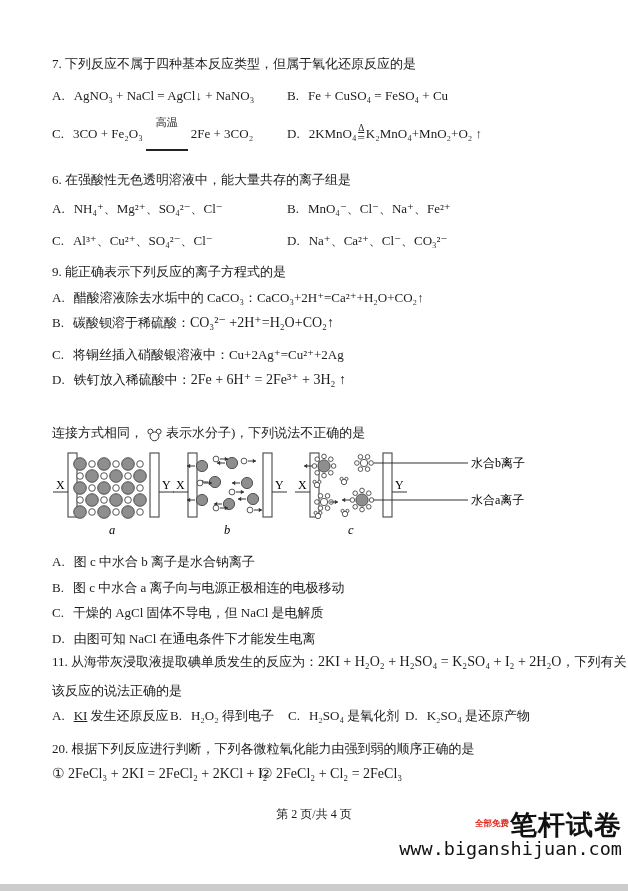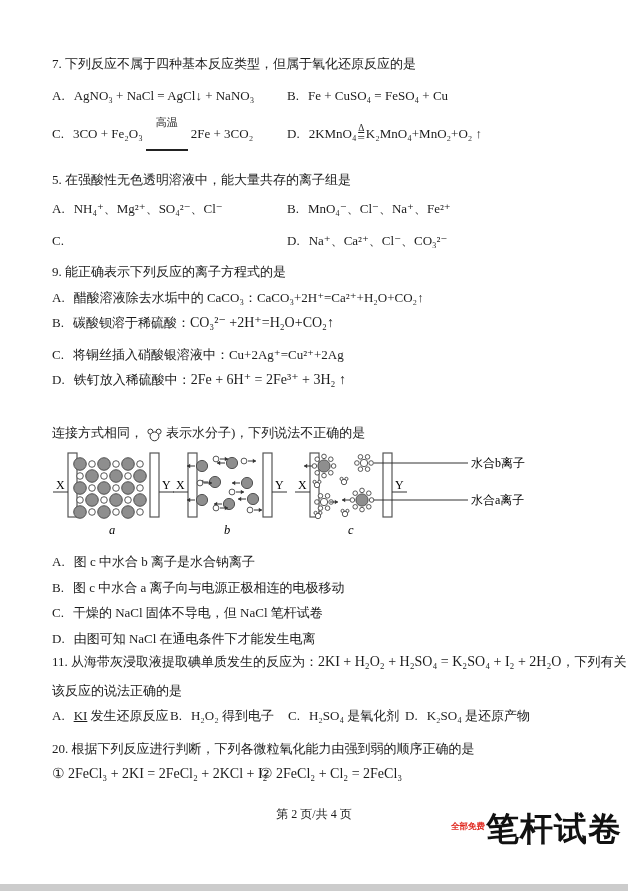--- a/index.html
+++ b/index.html
@@ -21,21 +21,21 @@
   .deq{display:inline-flex;flex-direction:column;align-items:center;margin:0 1px;vertical-align:middle;}
   .deq-top{font-size:9.5px;line-height:9px;text-decoration:underline;}
   .deq-eq{font-size:13px;line-height:10px;}
   .vrow{display:flex;align-items:center;white-space:nowrap;}
   .u{text-decoration:underline;}
   .water-inline{margin:0 3px;position:relative;top:2px;}
   .footer{position:absolute;left:0;right:0;top:806px;text-align:center;font-size:12px;}
   .wm{position:absolute;right:6px;top:812px;text-align:right;line-height:1;}
   .wm-row{display:flex;align-items:center;justify-content:flex-end;}
   .wm-free{color:#e02a20;font-size:8.5px;font-weight:bold;margin:0 1px 4px 0;font-family:"Liberation Sans",sans-serif;}
-  .wm-brand{font-size:33px;font-weight:bold;letter-spacing:1px;font-family:"Liberation Sans",sans-serif;color:#111;}
+  .wm-brand{font-size:27px;font-weight:bold;letter-spacing:1px;font-family:"Liberation Sans",sans-serif;color:#111;}
   .wm-url{font-size:18.5px;font-family:"DejaVu Sans Mono","Liberation Mono",monospace;color:#111;margin-top:1px;}
   .graybar{position:absolute;left:0;right:0;bottom:0;height:7px;background:#cccccc;}
   svg text{font-family:"Liberation Serif","DejaVu Serif",serif;}
   .dlabel{font-style:italic;font-size:12.5px;}
   .xy{font-size:12px;}
   .hyd{font-size:12px;}
 </style>
 </head>
 <body>
 
@@ -68,34 +68,35 @@
         <span>2KMnO₄</span>
         <span class="deq">
           <span class="deq-top">Δ</span>
           <span class="deq-eq">=</span>
         </span>
         <span>K₂MnO₄+MnO₂+O₂ ↑</span>
       </div>
     </div>
   </div>
 
-  <div class="abs t" style="top:171px">5. 在强酸性无色透明溶液中，能大量共存的离子组是</div>
+  <div class="abs t" style="top:171px">6. 在强酸性无色透明溶液中，能大量共存的离子组是</div>
   <div class="abs t row" style="top:200px">
     <div class="opt c1">
       <span class="lbl">A.</span>
       <span>NH₄⁺、Mg²⁺、SO₄²⁻、Cl⁻</span>
     </div>
     <div class="opt">
       <span class="lbl">B.</span>
       <span>MnO₄⁻、Cl⁻、Na⁺、Fe²⁺</span>
     </div>
   </div>
   <div class="abs t row" style="top:232px">
     <div class="opt c1">
       <span class="lbl">C.</span>
+      <span>Al³⁺、Cu²⁺、SO₄²⁻、Cl⁻</span>
     </div>
     <div class="opt">
       <span class="lbl">D.</span>
       <span>Na⁺、Ca²⁺、Cl⁻、CO₃²⁻</span>
     </div>
   </div>
 
   <div class="abs t" style="top:263px">9. 能正确表示下列反应的离子方程式的是</div>
   <div class="abs t opt" style="top:289px">
     <span class="lbl">A.</span>
@@ -282,21 +283,21 @@
   <div class="abs t opt" style="top:553px">
     <span class="lbl">A.</span>
     <span>图 c 中水合 b 离子是水合钠离子</span>
   </div>
   <div class="abs t opt" style="top:579px">
     <span class="lbl">B.</span>
     <span>图 c 中水合 a 离子向与电源正极相连的电极移动</span>
   </div>
   <div class="abs t opt" style="top:604px">
     <span class="lbl">C.</span>
-    <span>干燥的 NaCl 固体不导电，但 NaCl 笔杆试卷</span>
+    <span>干燥的 AgCl 固体不导电，但 NaCl 是电解质</span>
   </div>
   <div class="abs t opt" style="top:630px">
     <span class="lbl">D.</span>
     <span>由图可知 NaCl 在通电条件下才能发生电离</span>
   </div>
 
   <div class="abs t vrow" style="top:653px">
     <span>11. 从海带灰浸取液提取碘单质发生的反应为：</span>
     <span class="math">2KI + H₂O₂ + H₂SO₄ = K₂SO₄ + I₂ + 2H₂O</span>
     <span>，下列有关</span>
@@ -327,16 +328,17 @@
     <div class="math">② 2FeCl₂ + Cl₂ = 2FeCl₃</div>
   </div>
 
   <div class="footer">第 2 页/共 4 页</div>
 
   <div class="wm">
     <div class="wm-row">
       <span class="wm-free">全部免费</span>
       <span class="wm-brand">笔杆试卷</span>
     </div>
+    <div class="wm-url">www.biganshijuan.com</div>
   </div>
 
   <div class="graybar"></div>
 </div>
 
 </body></html>

